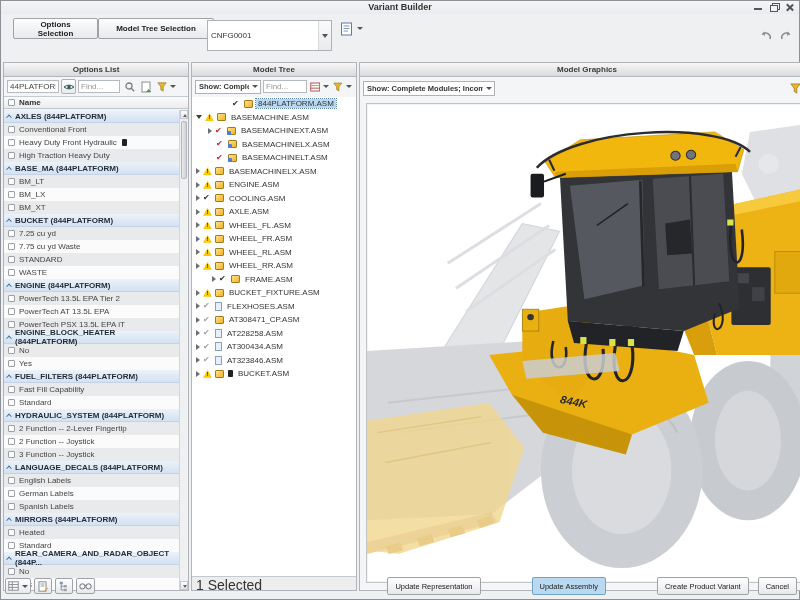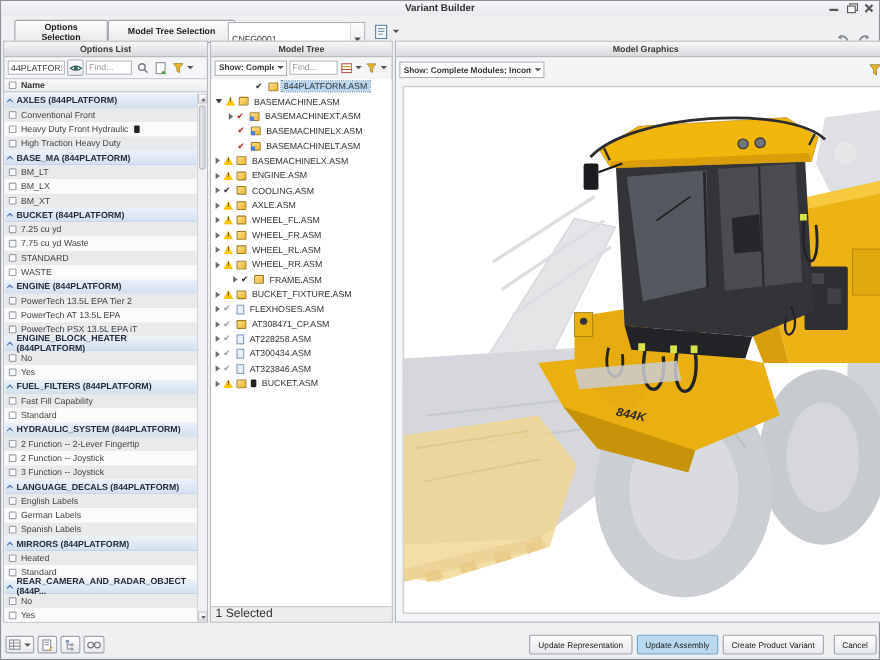--- a/index.html
+++ b/index.html
@@ -27,21 +27,21 @@
   .tb-btn { position:absolute; top:4px; height:21px; font-size:8px; font-weight:bold; padding:0 8px; }
   .combo { position:absolute; display:flex; align-items:center; border:1px solid #aeb2b7; background:#fff; height:31px; }
   .combo .val { flex:1; font-size:8px; color:#333; padding:0 3px; white-space:nowrap; overflow:hidden; }
   .caret { width:0; height:0; border-left:3px solid transparent; border-right:3px solid transparent; border-top:4px solid #555; display:inline-block; }
   .combo .caret-box { width:13px; height:100%; display:flex; align-items:center; justify-content:center; border-left:1px solid #d6d8db; background:linear-gradient(#fbfbfc,#e9eaec); }
   .mini-caret { width:0;height:0;border-left:3px solid transparent;border-right:3px solid transparent;border-top:3.5px solid #555; display:inline-block; margin-left:3px;}
   .tool-ic { position:absolute; top:6px; width:18px; height:17px; display:flex; align-items:center; justify-content:center; cursor:default; }
   .undoredo { position:absolute; right:6px; top:17px; display:flex; gap:8px; }
 
   
-  .panel { position:absolute; top:36px; height:529px; border:1px solid #b0b3b8; background:#f4f5f7; }
+  .panel { position:absolute; top:61px; height:529px; border:1px solid #b0b3b8; background:#f4f5f7; }
   .panel-header { height:14px; background:linear-gradient(#f7f7f8,#d9dadd); border-bottom:1px solid #b3b6ba; text-align:center; font-size:8px; font-weight:bold; color:#3a3a3a; line-height:13px; }
   .ctrl-row { height:19px; display:flex; align-items:center; gap:2px; padding:0 3px; }
   .find { height:13px; border:1px solid #b6b9be; background:#fff; font-size:8px; color:#444; font-family:"Liberation Sans",sans-serif; padding:0 2px; }
   .find::placeholder { color:#999; }
   .ic-btn { height:15px; min-width:15px; display:inline-flex; align-items:center; justify-content:center; border:1px solid transparent; border-radius:2px; }
   .ic-btn.boxed { border-color:#aab0b6; background:linear-gradient(#fdfdfe,#eaebee); }
 
   
   #options-panel { left:2px; width:186px; }
   .grid-header { height:13px; display:flex; align-items:center; gap:4px; background:linear-gradient(#fbfbfc,#ebecee); border-top:1px solid #c6c9cd; border-bottom:1px solid #c2c5c9; padding-left:4px; font-size:8px; font-weight:bold; color:#333; }
@@ -74,32 +74,32 @@
   .chk.black { color:#2b2b2b; } .chk.red { color:#c22420; } .chk.grey { color:#9aa1a8; }
   .warn { position:relative; width:9px; height:8px; flex:0 0 auto; }
   .warn::before { content:""; position:absolute; inset:0; background:#fdc800; clip-path:polygon(50% 0,100% 100%,0 100%); }
   .warn::after { content:"!"; position:absolute; left:0; right:0; top:1px; text-align:center; font:bold 6px "Liberation Sans",sans-serif; color:#3a2c00; }
   .ico-asm { width:9px; height:8px; background:linear-gradient(135deg,#ffe08a,#f0b429); border:1px solid #a07d1c; border-radius:1px; flex:0 0 auto; position:relative; }
   .ico-inst { width:9px; height:8px; background:linear-gradient(135deg,#ffe08a,#f0b429); border:1px solid #a07d1c; border-radius:1px; flex:0 0 auto; position:relative; }
   .ico-inst::after { content:""; position:absolute; left:-1px; bottom:-1px; width:4px; height:4px; background:#4a7fe0; border-radius:1px; }
   .ico-part { width:7px; height:9px; background:#e9eff8; border:1px solid #8aa0c0; flex:0 0 auto; }
   .tree-label { padding:0 2px; }
   .tree-row.selected .tree-label { background:#b9d7f0; outline:1px dotted #5b87ad; }
-  .tree-footer { position:absolute; left:0; right:0; bottom:0; height:14px; background:#ededee; border-top:1px solid #c6c9cd; font-size:11px; color:#333; padding:0 4px; }
+  .tree-footer { position:absolute; left:0; right:0; bottom:0; height:14px; background:#ededee; border-top:1px solid #c6c9cd; font-size:14px; color:#333; padding:0 4px; }
 
   
   #graphics-panel { left:358px; width:456px; }
   #viewport { position:absolute; left:6px; right:5px; top:40px; bottom:7px; background:#fff; border:1px solid #c2c4c8; box-shadow:inset 0 0 0 1px #f2f3f4; }
   #viewport svg { width:100%; height:100%; display:block; }
 
   
   .bottom-icons { position:absolute; left:4px; top:577px; display:flex; gap:3px; }
   .bottom-icons .btn { height:16px; min-width:18px; padding:0 2px; }
   .action-row { position:absolute; right:2px; top:576px; display:flex; gap:4px; }
-  .action-row .btn { height:18px; font-size:7.5px; padding:0 7px; color:#222; }
+  .action-row .btn { height:18px; font-size:7.5px; padding:0 7px; color:#222;margin-left:47px; }
   .action-row .btn.active { background:#b9d9f1; border-color:#70a3c8; }
   .action-row .btn.cancel { margin-left:5px; }
 
   svg.icon { display:block; }
 </style>
 </head>
 <body>
 
 <div class="app">
 

